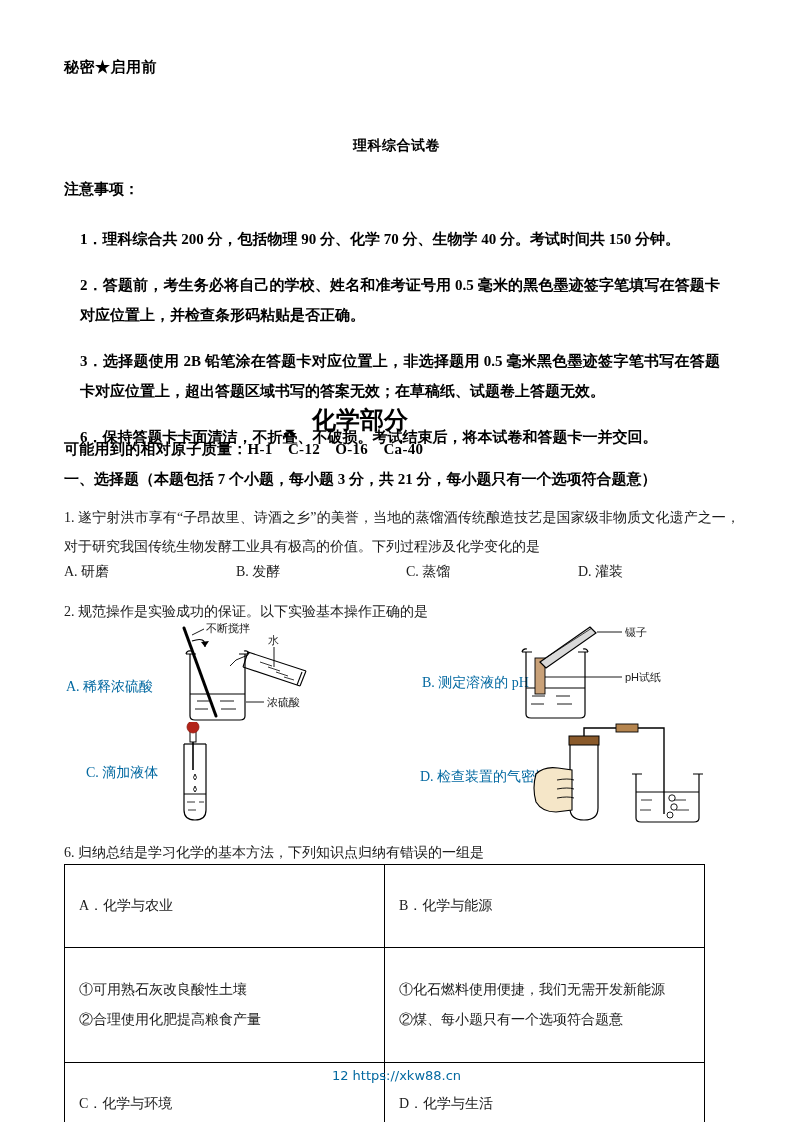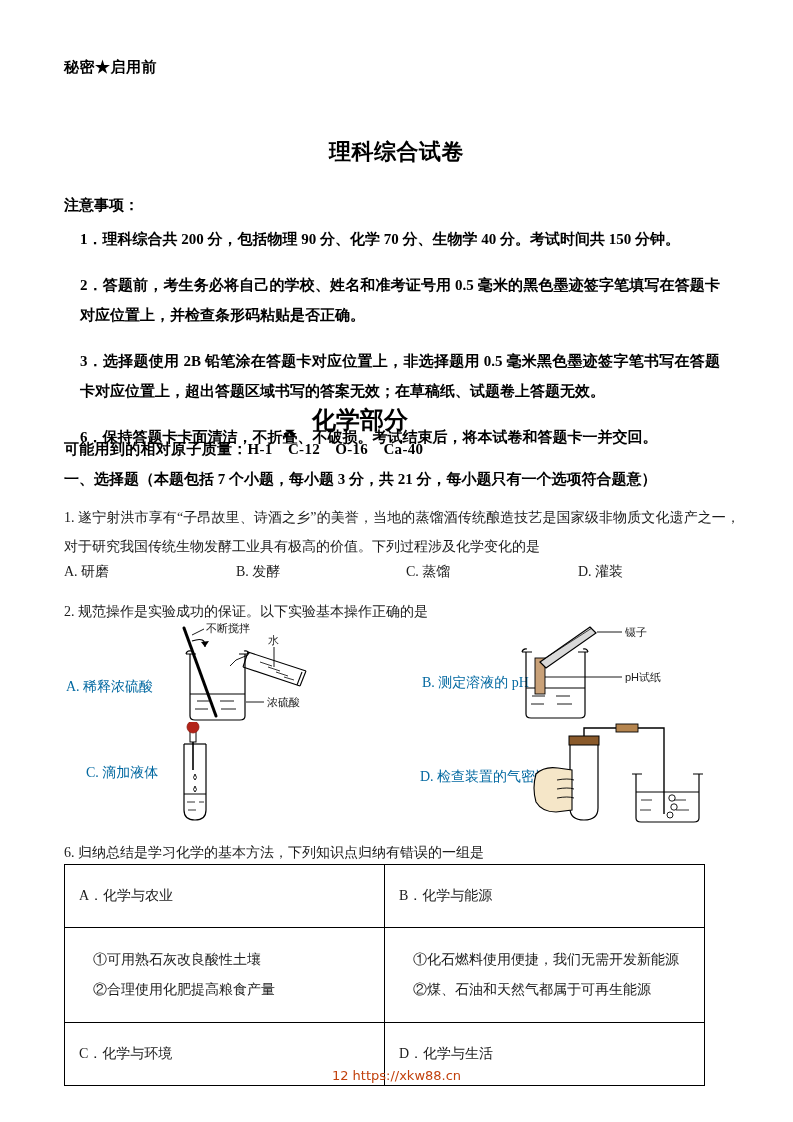--- a/index.html
+++ b/index.html
@@ -38,31 +38,30 @@
     font-size: 21px;
     font-weight: bold;
     letter-spacing: 0.5px;
   }
   .sub-title {
     position: absolute;
     left: 0;
     top: 137px;
     width: 793px;
     text-align: center;
-    font-size: 22px;
+    font-size: 14px;
     font-weight: bold;
     letter-spacing: 0.5px;
   }
   .notice-head {
     position: absolute;
     left: 64px;
     top: 180px;
     font-size: 15px;
     font-weight: bold;
-    margin-top: 16px;
   }
   .notice-list {
     position: absolute;
     left: 64px;
     top: 208px;
     width: 672px;
     font-size: 15px;
     font-weight: bold;
     line-height: 30px;
   }
@@ -172,38 +171,38 @@
     left: 64px;
     top: 864px;
     width: 582px;
     border-collapse: collapse;
     table-layout: fixed;
   }
   .q3-table td {
     border: 1px solid #000000;
     font-size: 14px;
     color: #1b1b1b;
-    padding: 16px 14px;
+    padding: 26px 14px;
     vertical-align: middle;
     line-height: 30px;
   }
   .q3-table td.col-l { width: 291px; }
   .q3-table td.col-r { width: 291px; }
   .cell-head { height: 22px; }
   .cell-body { height: 62px; }
-  .cell-line { display: block; margin-left: 14px; }
+  .cell-line { display: block; }
 
   .footer {
     position: absolute;
     left: 0;
     top: 1068px;
     width: 793px;
     text-align: center;
     font-size: 13px;
-    color: #c2410c;
+    color: #0369a1;
     font-family: "DejaVu Sans", "Liberation Sans", sans-serif;
   }
 </style>
 </head>
 <body>
 
 <div class="page">
 
   <div class="secret-line">秘密★启用前</div>
 
@@ -374,21 +373,21 @@
         <td class="col-l cell-head">A．化学与农业</td>
         <td class="col-r cell-head">B．化学与能源</td>
       </tr>
       <tr>
         <td class="col-l cell-body">
           <span class="cell-line">①可用熟石灰改良酸性土壤</span>
           <span class="cell-line">②合理使用化肥提高粮食产量</span>
         </td>
         <td class="col-r cell-body">
           <span class="cell-line">①化石燃料使用便捷，我们无需开发新能源</span>
-          <span class="cell-line">②煤、石油和天然气都属于可再生能源</span>
+          <span class="cell-line">②煤、每小题只有一个选项符合题意</span>
         </td>
       </tr>
       <tr>
         <td class="col-l cell-head">C．化学与环境</td>
         <td class="col-r cell-head">D．化学与生活</td>
       </tr>
     </tbody>
   </table>
 
   <div class="footer">12 https://xkw88.cn</div>

